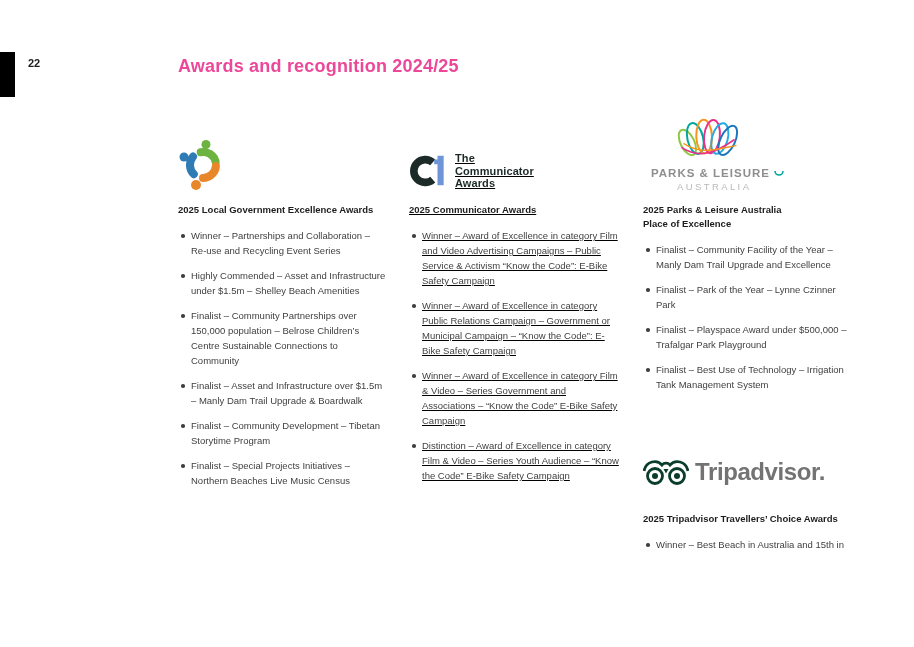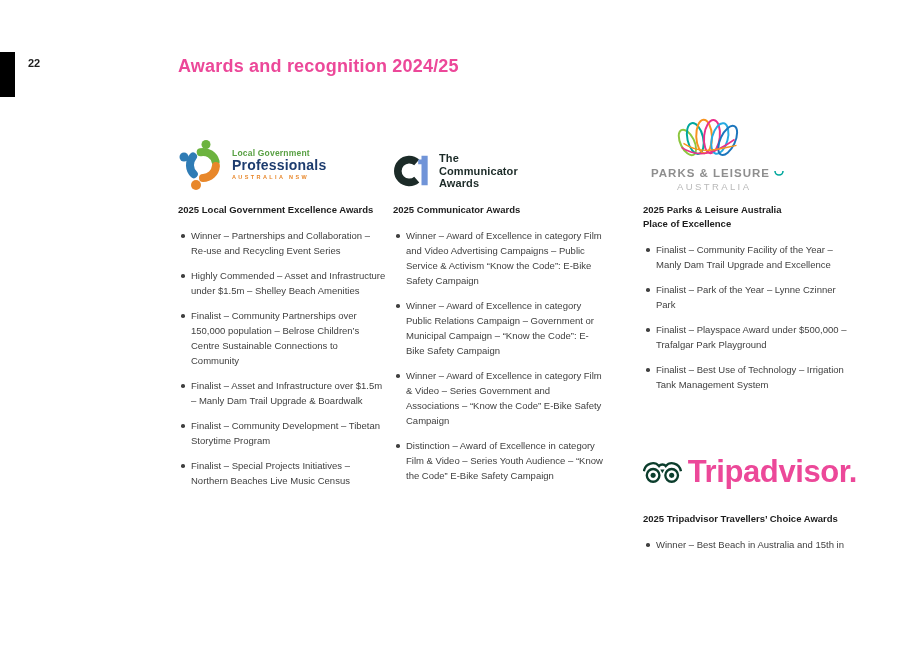--- a/index.html
+++ b/index.html
@@ -8,21 +8,21 @@
     position:relative; width:914px; height:556px; background:#ffffff;
     font-family:"Liberation Sans", sans-serif; overflow:hidden;
   }
   .side-tab { position:absolute; left:0; top:52px; width:15px; height:45px; background:#000; }
   .page-number { position:absolute; left:28px; top:57px; font-size:11px; font-weight:700; color:#1d1d1d; }
   .page-title { position:absolute; left:178px; top:56px; font-size:18px; font-weight:700; color:#ec4899; letter-spacing:.2px; }
   .footer { position:absolute; left:62px; top:609px; font-size:7.5px; font-weight:700; color:#1d1d1d; }
 
   .col { position:absolute; top:110px; }
   .col1 { left:178px; width:208px; }
-  .col2 { left:393px; width:212px; }
+  .col2 { left:409px; width:212px;text-decoration:underline; }
   .col3 { left:643px; width:214px; }
 
   .logo-box { height:88px; display:flex; align-items:flex-end; padding-bottom:8px; }
   .section-heading { font-size:9.5px; font-weight:700; color:#1d1d1d; line-height:14px; margin-top:5px; }
   ul.awards { list-style:none; margin:11px 0 0 0; padding:0; }
   ul.awards li {
     position:relative; padding-left:13px; margin-bottom:10px;
     font-size:9.5px; line-height:15px; color:#414141;
   }
   ul.awards li::before {
@@ -42,21 +42,21 @@
   .comm-text { display:flex; flex-direction:column; color:#1c2b28; font-weight:700; font-size:11px; line-height:12.5px; letter-spacing:.1px; }
 
   
   .parks-box { height:88px; padding-bottom:6px; display:flex; flex-direction:column; align-items:flex-start; justify-content:flex-end; }
   .parks-loops { margin-left:28px; }
   .parks-l1 { display:flex; align-items:center; gap:4px; color:#8e8e8e; font-size:11.5px; font-weight:700; letter-spacing:1px;margin-left:8px; }
   .parks-l2 { color:#b9b9b9; font-size:9.5px; letter-spacing:2.4px; margin:2px 0 0 34px; }
 
   
   .ta-box { margin-top:58px; height:44px; display:flex; align-items:center; gap:6px; }
-  .ta-word { color:#ec4899; font-size:31px; font-weight:700; letter-spacing:-.4px; }
+  .ta-word { color:#737373; font-size:24px; font-weight:700; letter-spacing:-.4px; }
   .ta-heading { margin-top:18px; }
 </style>
 </head>
 <body>
 
 <div class="page">
 
   <div class="side-tab"></div>
   <div class="page-number">22</div>
   <h1 class="page-title">Awards and recognition 2024/25</h1>
@@ -65,25 +65,20 @@
     <div class="logo-box">
       <div class="lgp">
         <svg width="48" height="52" viewBox="0 0 48 52">
           <path d="M 22.7 14.2 A 13 13 0 0 1 37.6 23.6" fill="none" stroke="#6cb33f" stroke-width="8" stroke-linecap="round"></path>
           <circle cx="28" cy="6.5" r="4.5" fill="#6cb33f"></circle>
           <path d="M 15.8 36.2 A 13 13 0 0 1 15.0 18.6" fill="none" stroke="#2f7cb5" stroke-width="8" stroke-linecap="round"></path>
           <circle cx="6" cy="19" r="4.5" fill="#2f7cb5"></circle>
           <path d="M 37.9 28.1 A 13 13 0 0 1 25 40" fill="none" stroke="#e8872a" stroke-width="8" stroke-linecap="round"></path>
           <circle cx="18" cy="47" r="5" fill="#e8872a"></circle>
         </svg>
-        <div class="lgp-text">
-          <span class="lgp-l1">Local Government</span>
-          <span class="lgp-l2">Professionals</span>
-          <span class="lgp-l3">AUSTRALIA NSW</span>
-        </div>
       </div>
     </div>
     <h2 class="section-heading">2025 Local Government Excellence Awards</h2>
     <ul class="awards">
         <li>Winner – Partnerships and Collaboration – Re-use and Recycling Event Series</li>
         <li>Highly Commended – Asset and Infrastructure under $1.5m – Shelley Beach Amenities</li>
         <li>Finalist – Community Partnerships over 150,000 population – Belrose Children’s Centre Sustainable Connections to Community</li>
         <li>Finalist – Asset and Infrastructure over $1.5m – Manly Dam Trail Upgrade &amp; Boardwalk</li>
         <li>Finalist – Community Development – Tibetan Storytime Program</li>
         <li>Finalist – Special Projects Initiatives – Northern Beaches Live Music Census</li>

